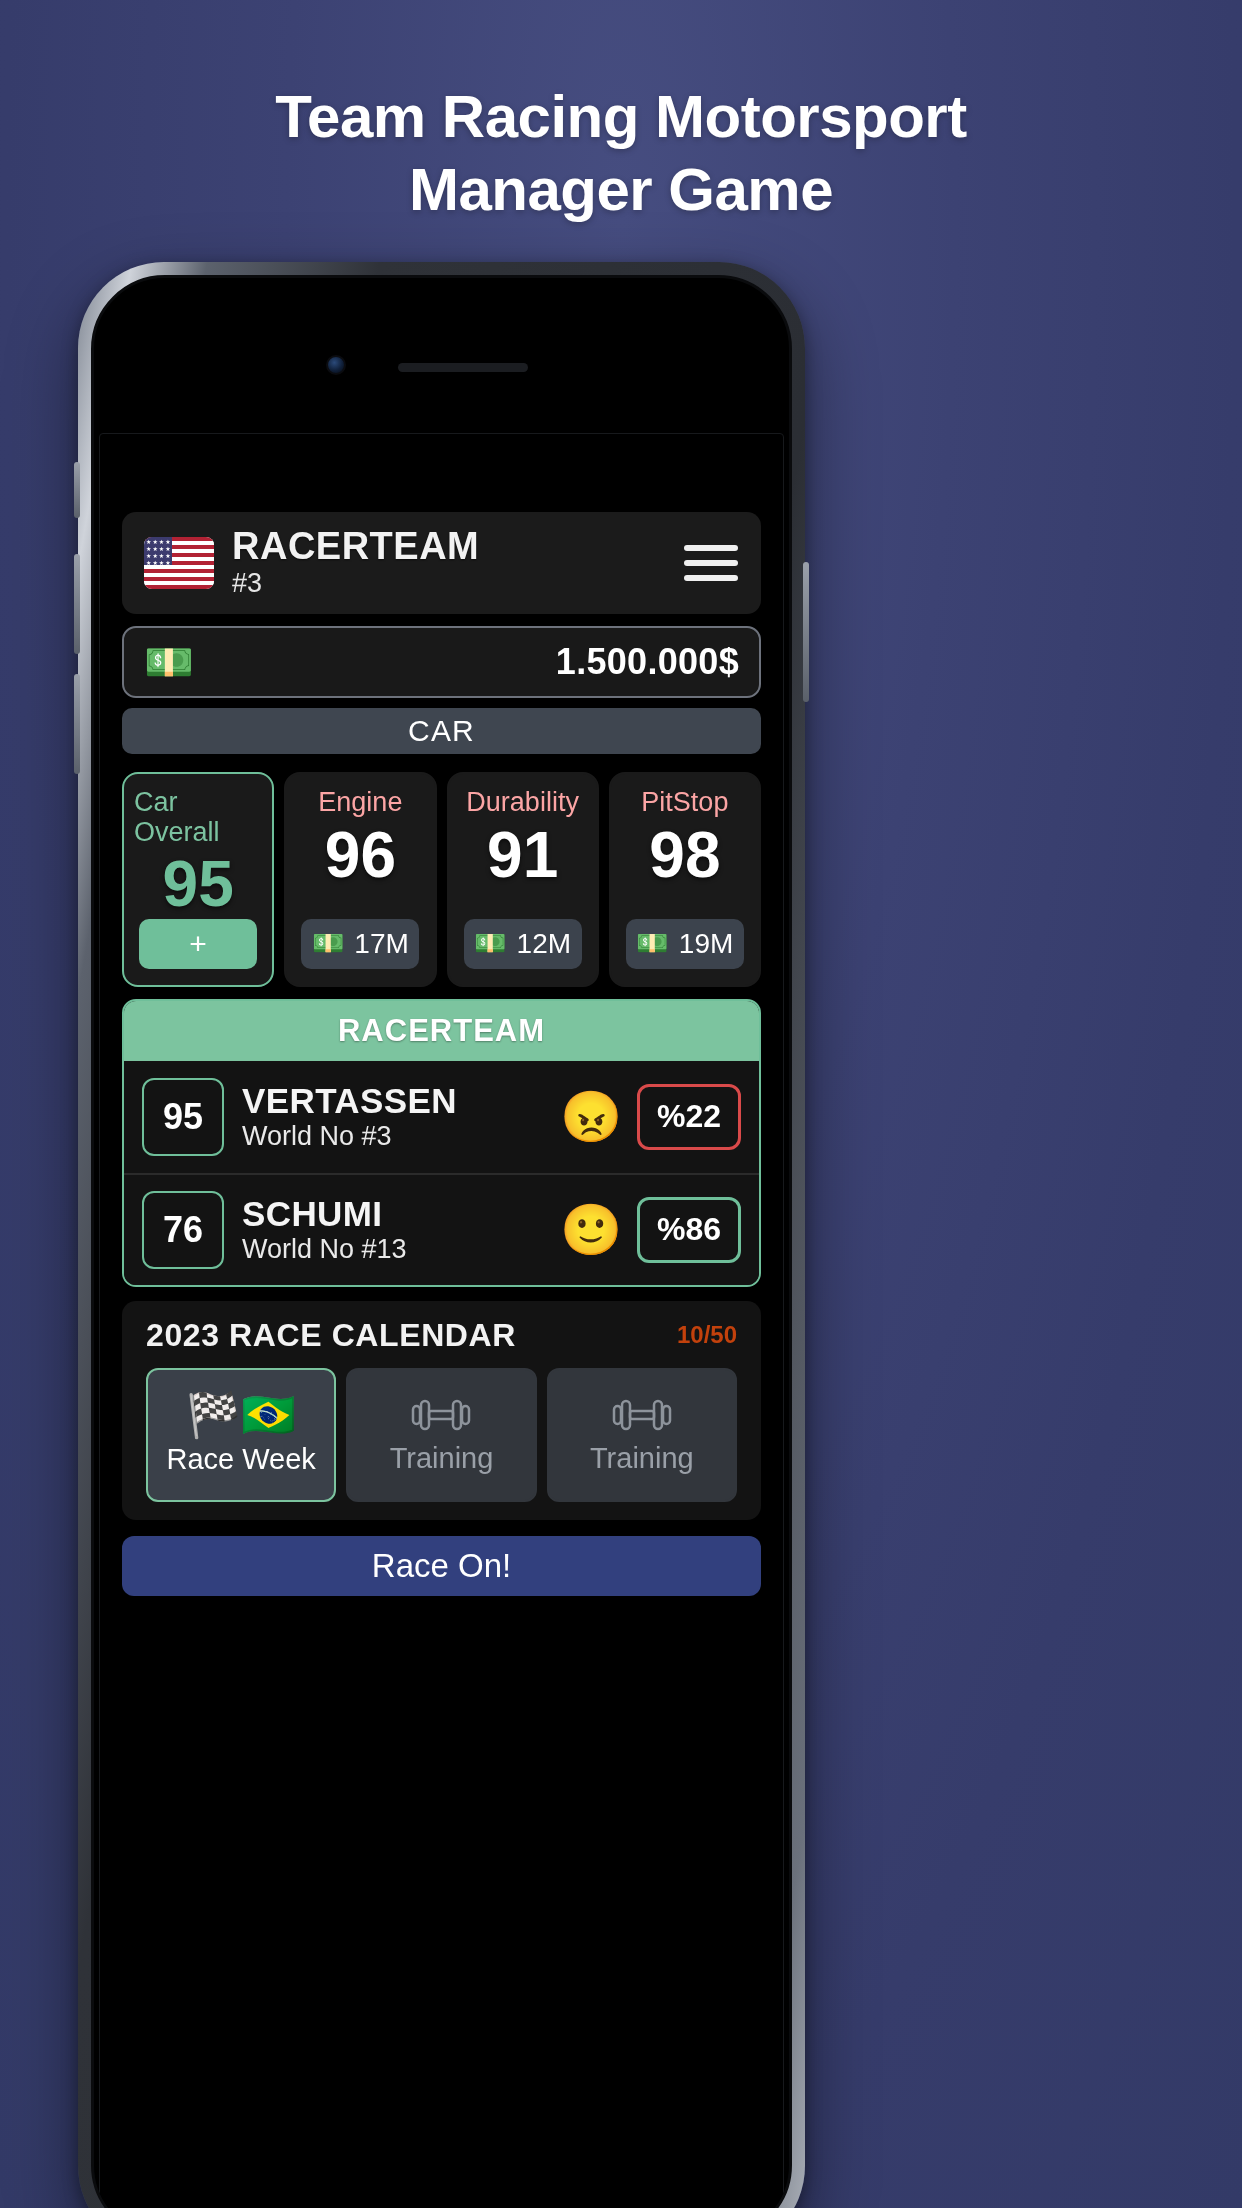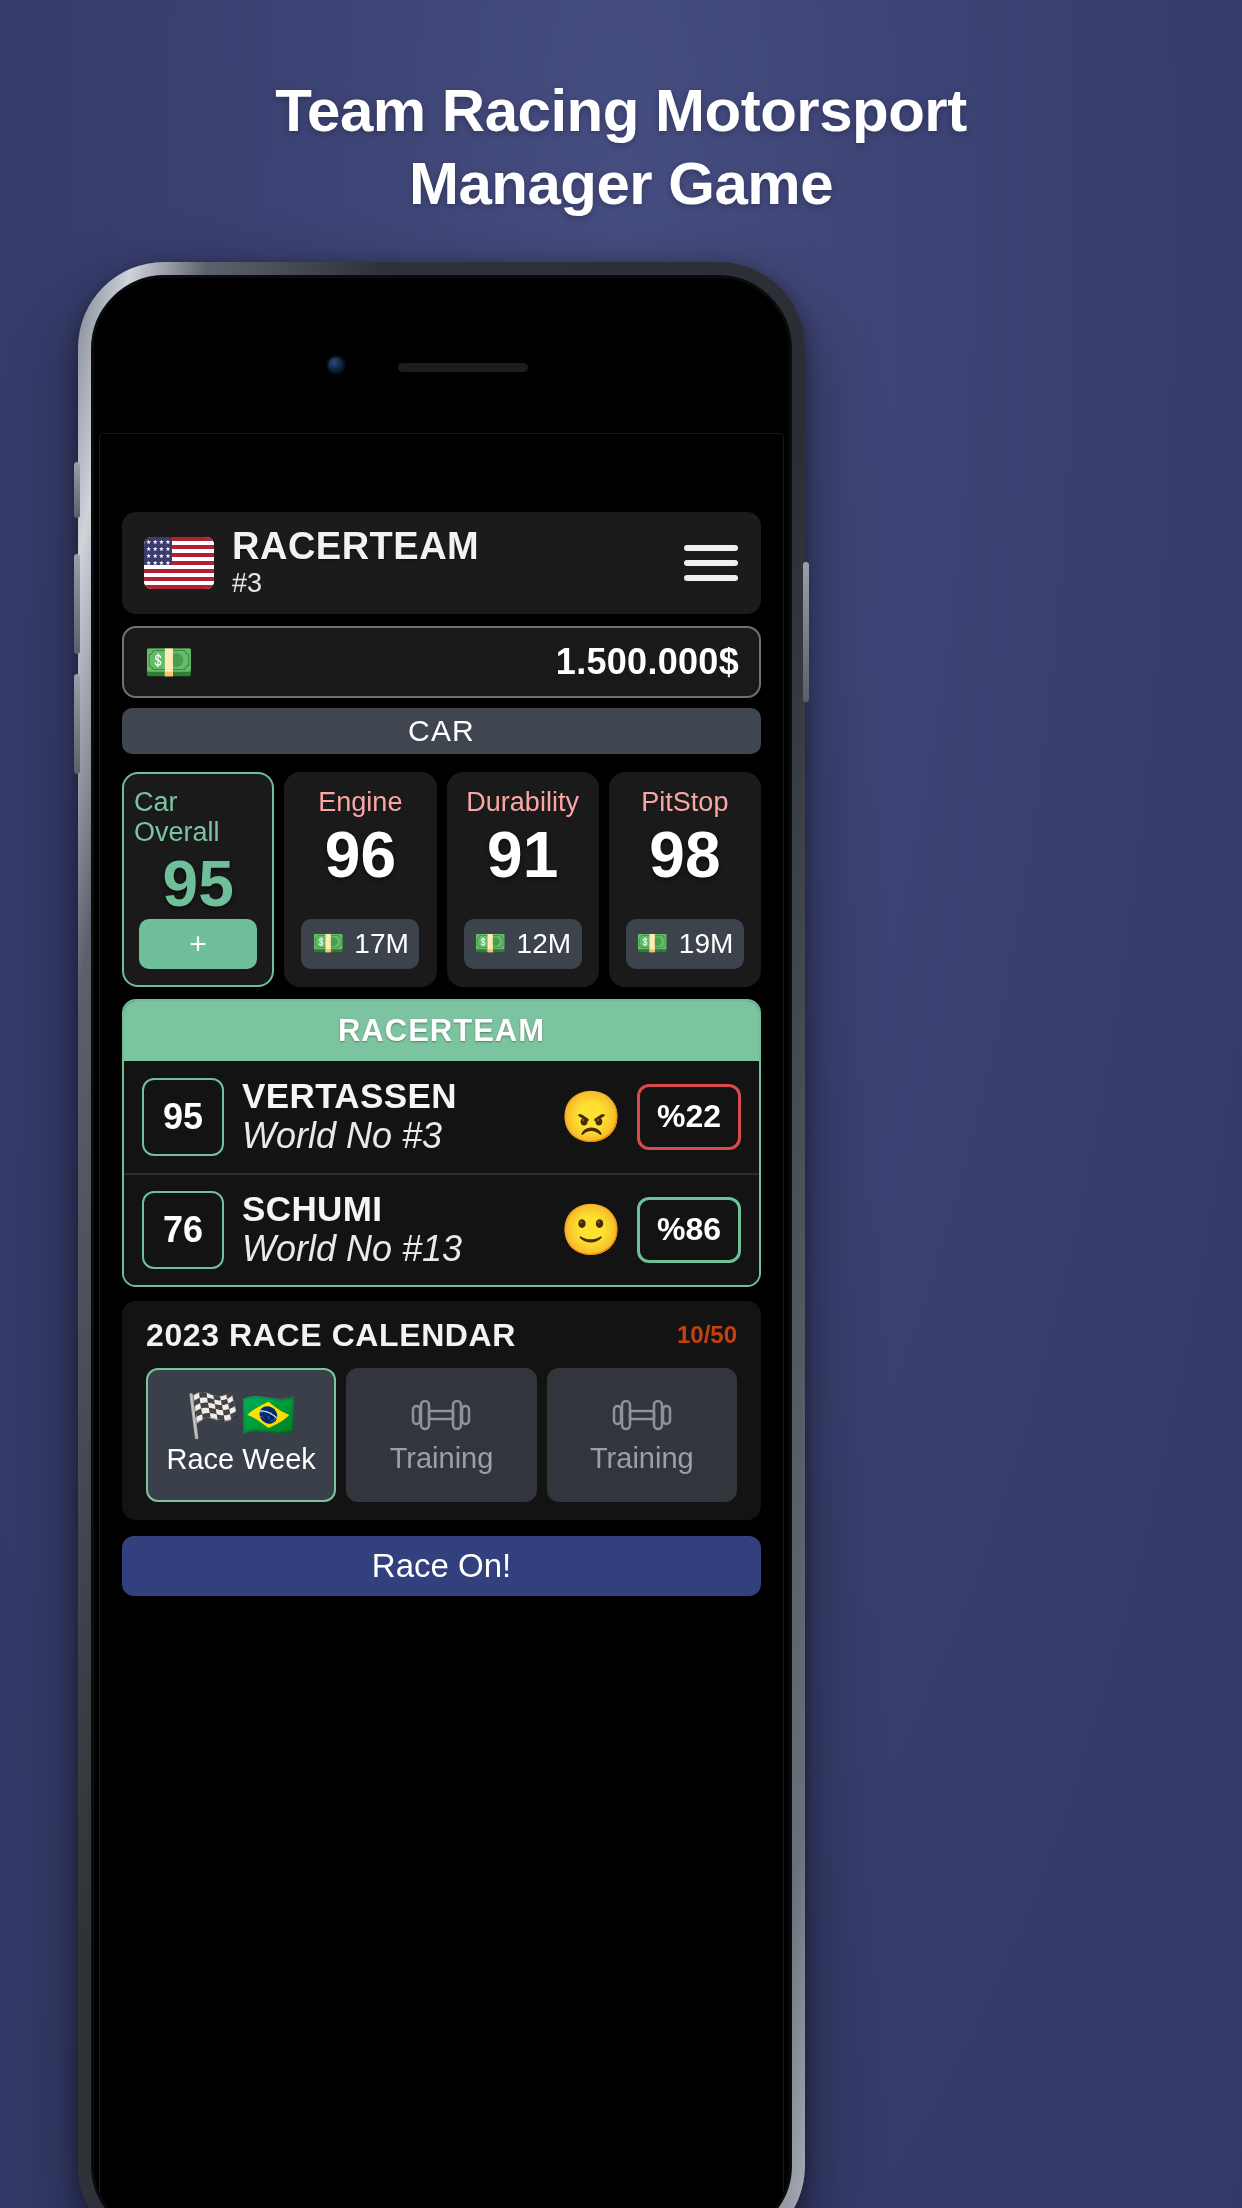--- a/index.html
+++ b/index.html
@@ -6,21 +6,21 @@
   html,body { width:1242px; height:2208px; }
   body {
     font-family:"Liberation Sans", sans-serif;
     background:radial-gradient(ellipse at 50% 10%, #464d80 0%, #3c4273 38%, #363c6b 70%, #333a67 100%);
     overflow:hidden;
     position:relative;
   }
 
   
   .headline {
-    position:absolute; left:0; right:0; top:74px;
+    position:absolute; left:0; right:0; top:80px;
     text-align:center;
     color:#ffffff;
     font-size:60px;
     font-weight:bold;
     line-height:1.22;
     letter-spacing:-0.5px;
     text-shadow:0 2px 6px rgba(0,0,0,.25);
   }
 
   
@@ -194,21 +194,21 @@
   }
   .driver-row + .driver-row { border-top:2px solid #2b2b2b; }
   .driver-ovr {
     width:82px; height:78px; flex:none;
     border:2px solid #6fbf9a; border-radius:12px;
     display:flex; align-items:center; justify-content:center;
     color:#ffffff; font-size:36px; font-weight:bold;
   }
   .driver-info { margin-left:18px; flex:1; min-width:0; }
   .driver-name { color:#f5f5f5; font-size:35px; font-weight:bold; letter-spacing:0.4px; line-height:1.08; }
-  .driver-sub  { color:#e9e9e9; font-size:36px; line-height:1.12; margin-top:2px;font-style:italic; }
+  .driver-sub  { color:#e9e9e9; font-size:27px; line-height:1.12; margin-top:2px; }
   .driver-mood { font-size:50px; line-height:1; flex:none; margin-right:14px; }
   .driver-pct {
     flex:none; min-width:104px; height:66px;
     border-radius:12px; border:3px solid #6fbf9a;
     display:flex; align-items:center; justify-content:center;
     color:#ffffff; font-size:32px; font-weight:bold;
   }
   .driver-pct.danger { border-color:#d94a4a; }
 
   

